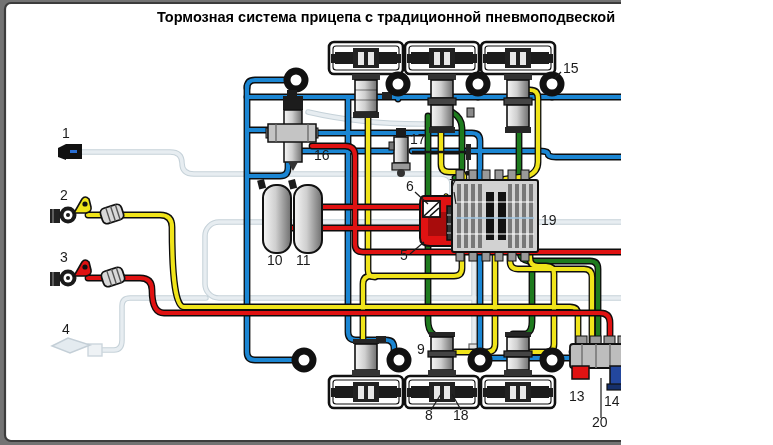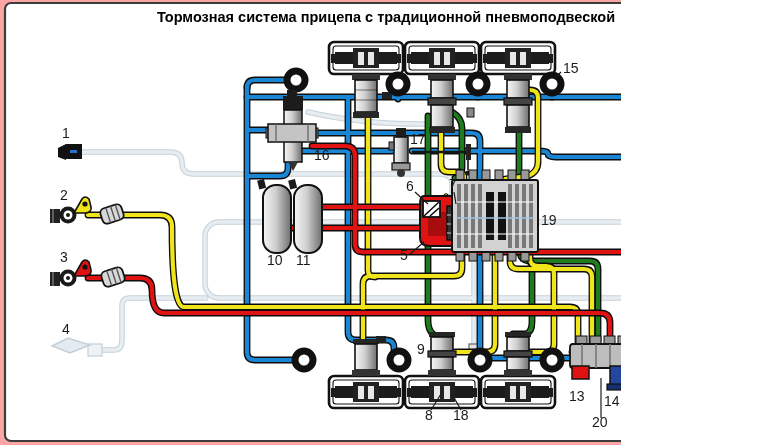--- a/index.html
+++ b/index.html
@@ -1,16 +1,16 @@
 <!DOCTYPE html>
 <html><head>
 <meta charset="utf-8">
 <style>
   html,body{margin:0;padding:0;background:#fff;}
-  #stage{position:relative;width:621px;height:445px;background:#fca5a5;overflow:hidden;
+  #stage{position:relative;width:621px;height:445px;background:#737373;overflow:hidden;
          font-family:"Liberation Sans",sans-serif;}
   svg{position:absolute;left:0;top:0;}
   .lbl{font-family:"Liberation Sans",sans-serif;font-size:14px;fill:#1b1b1b;}
   .title{font-family:"Liberation Sans",sans-serif;font-size:14.5px;font-weight:bold;fill:#000;}
   .outl{fill:none;stroke:#0d0d0d;stroke-width:6.8;stroke-linecap:round;}
   .core{fill:none;stroke-width:4.2;stroke-linecap:round;}
   .foutl{fill:none;stroke:#c6d2d9;stroke-width:5.5;stroke-linecap:round;}
   .fcore{fill:none;stroke-width:3.4;stroke-linecap:round;}
   .ldr{stroke:#1b1b1b;stroke-width:1.2;fill:none;}
 </style>

